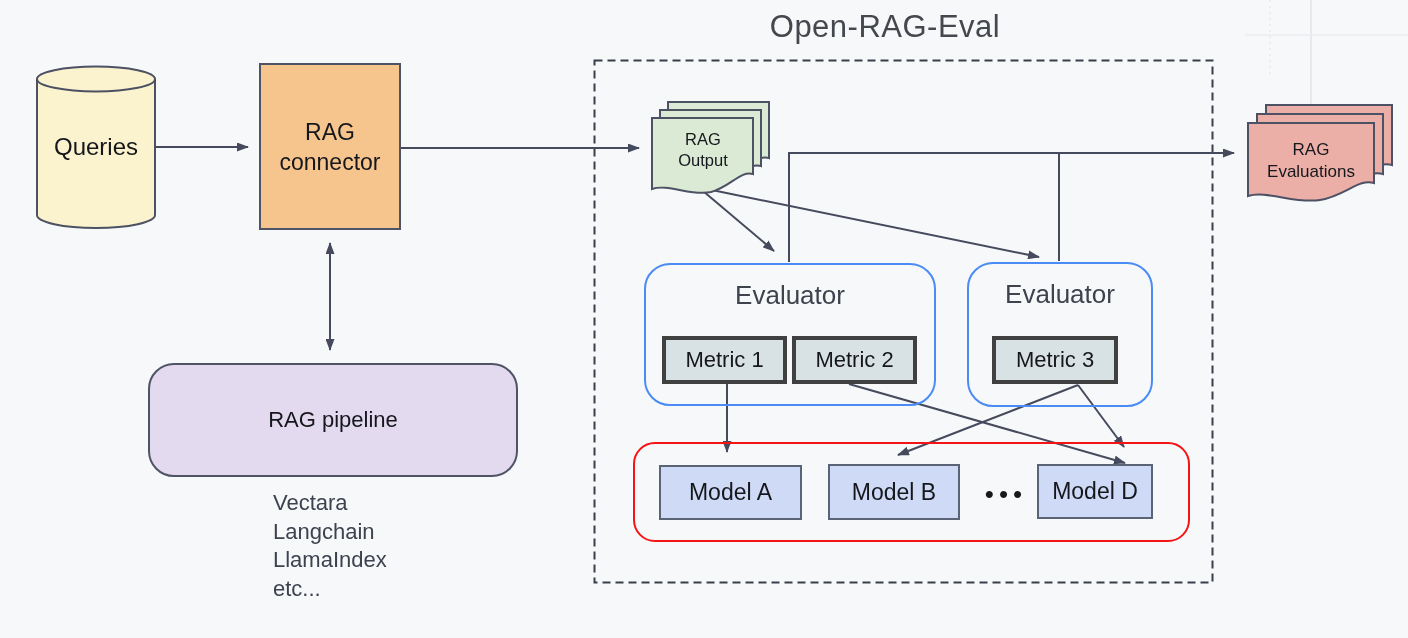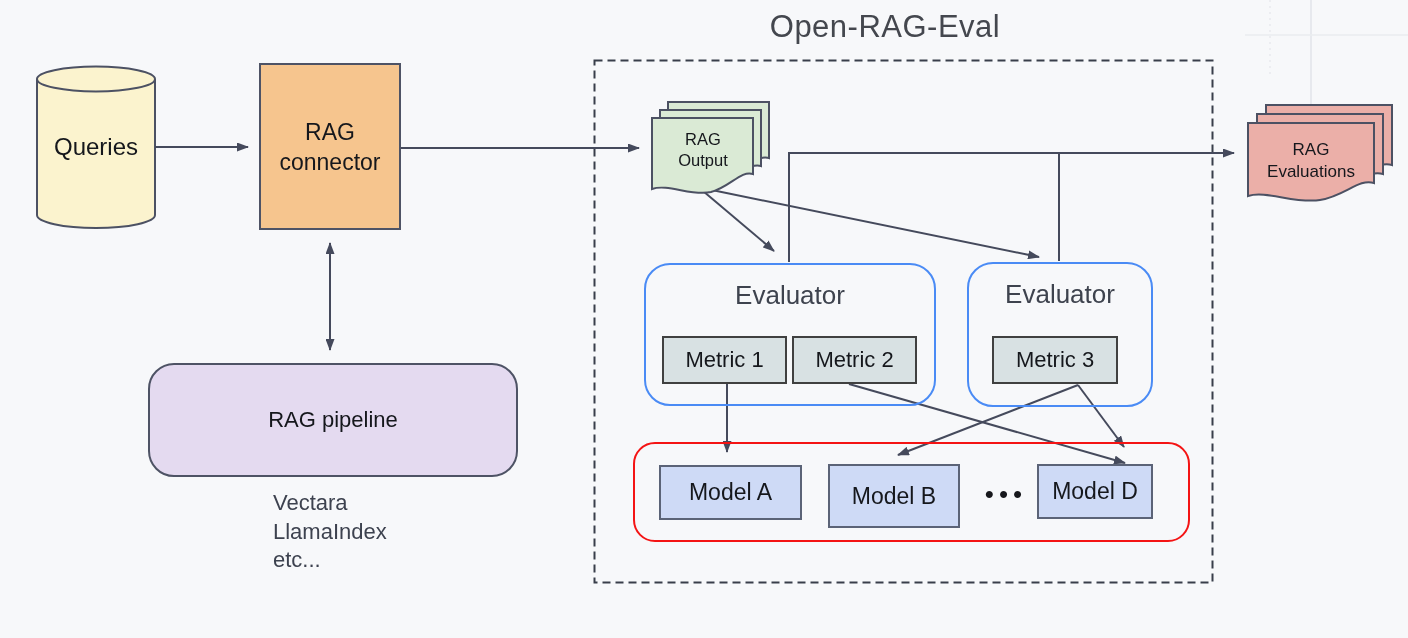--- a/index.html
+++ b/index.html
@@ -38,36 +38,36 @@
     border:2px solid var(--evaluator-border,#4A8BF5);
     border-radius:26px;background:transparent;
   }
   .evaluator .ev-label{
     position:absolute;left:0;top:14px;width:100%;height:32px;
     font-size:26px;color:#3E434E;
   }
   .metric{
     position:absolute;height:48px;box-sizing:border-box;
     background:var(--metric-fill,#D8E1E3);
-    border:2px solid #404040;font-size:22px;
+    border:4px solid #404040;font-size:22px;
   }
   .evaluator-1{left:644px;top:263px;width:292px;height:143px;}
   .evaluator-2{left:967px;top:262px;width:186px;height:145px;}
 
   .models-container{
     left:633px;top:442px;width:557px;height:100px;border-radius:22px;
     border:2.5px solid var(--models-container-border,#F41414);
   }
   .model{
     position:absolute;height:55px;box-sizing:border-box;z-index:2;
     background:var(--model-fill,#CEDAF6);
     border:2px solid #5B6377;font-size:23px;
   }
   .model-a{left:659px;top:465px;width:143px;}
-  .model-b{left:828px;top:464px;width:132px;height:64px;}
+  .model-b{left:828px;top:464px;width:132px;height:56px;}
   .model-d{left:1037px;top:464px;width:116px;}
   .dots{left:976px;top:481px;width:60px;height:26px;font-size:26px;letter-spacing:5px;color:#17181C;}
 
   .rag-output-label{left:654px;top:127px;width:98px;height:46px;font-size:16.5px;line-height:21px;}
   .rag-evals-label{left:1250px;top:138px;width:122px;height:46px;font-size:17px;line-height:22px;}
 
   .shape-stroke{stroke:#4C5163;stroke-width:2;}
   .arrow{stroke:var(--line-color,#454A5C);stroke-width:2;fill:none;}
 </style>
 </head>
@@ -131,20 +131,21 @@
     <span class="preline">RAG
 connector</span>
   </div>
 
   <div class="node center pipeline">
     <span>RAG pipeline</span>
   </div>
 
   <div class="abs label examples">
     <div>Vectara</div>
+    <div>Langchain</div>
     <div>LlamaIndex</div>
     <div>etc...</div>
   </div>
 
   <div class="abs label center preline rag-output-label">RAG
 Output</div>
 
   <div class="node evaluator evaluator-1">
     <div class="ev-label center">Evaluator</div>
     <div class="metric center" style="left:16px;top:71px;width:125px;">

